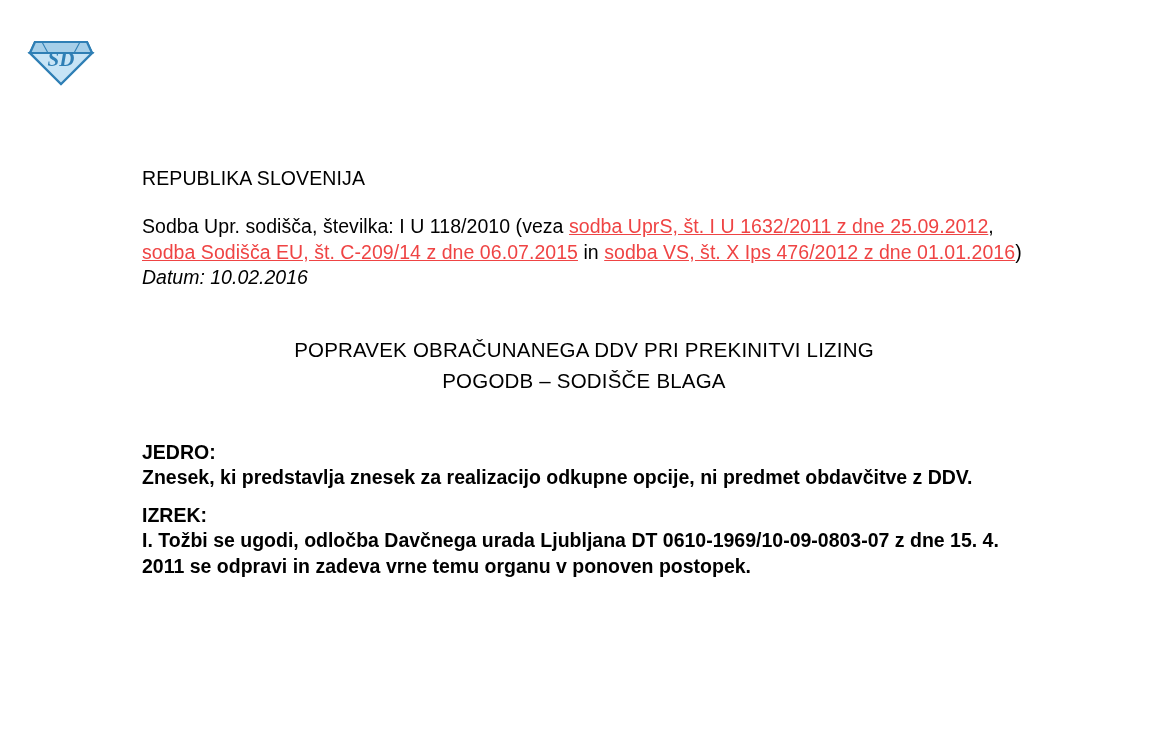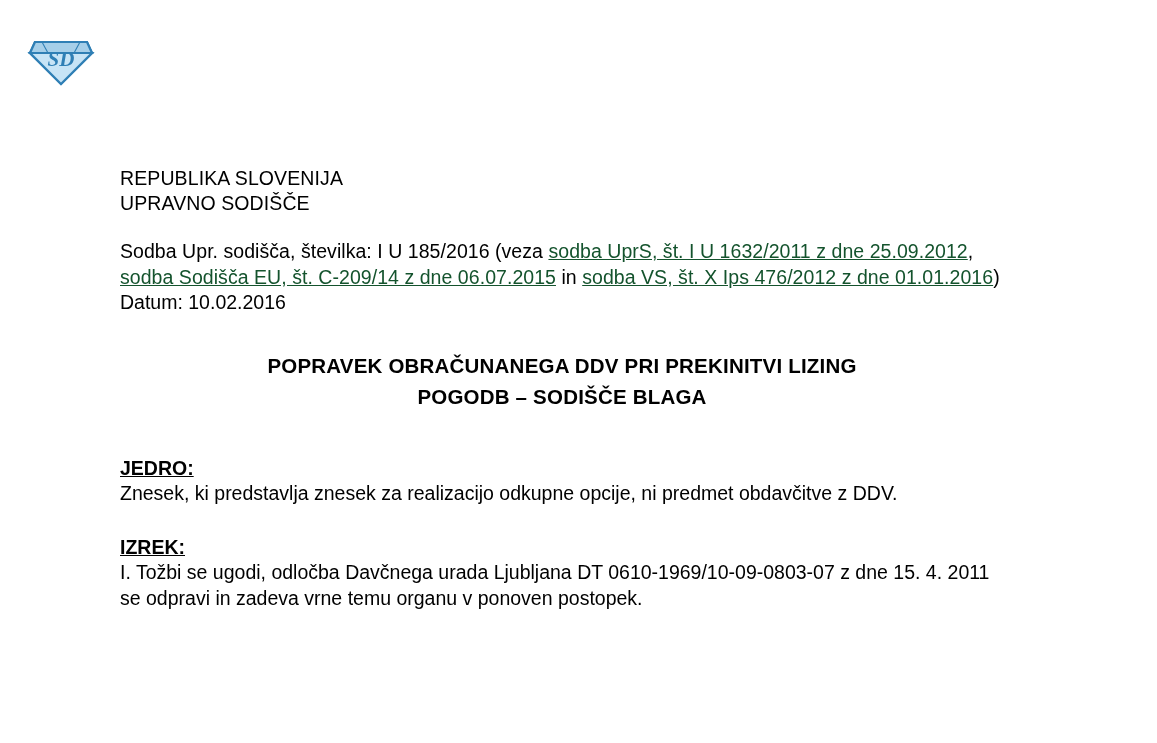--- a/index.html
+++ b/index.html
@@ -23,63 +23,63 @@
   }
   .logo {
     position: absolute;
     left: 22px;
     top: 26px;
     width: 78px;
     height: 62px;
   }
   .doc {
     position: absolute;
-    left: 120px;
+    left: 142px;
     top: 166px;
     width: 884px;
   }
   .header-block {
     font-size: 19.5px;
     line-height: 25px;
     letter-spacing: 0.1px;
   }
   .spacer-1 { height: 23px; }
   .ref-block {
     font-size: 19.5px;
     line-height: 25.5px;
     letter-spacing: 0.05px;
   }
   .ref-block a {
-    color: #14532d;
+    color: #ef4444;
     text-decoration: underline;
   }
   .datum {
     font-size: 19.5px;
     line-height: 25.5px;
+    font-style: italic;
   }
   .title {
-    margin-top: 34px;
+    margin-top: 43px;
     text-align: center;
     font-size: 20.5px;
-    font-weight: bold;
+    font-weight: normal;
     line-height: 31px;
     letter-spacing: 0.2px;
   }
   .section {
     margin-top: 44px;
     font-size: 19.5px;
     line-height: 25.5px;
   }
-  .section.tight { margin-top: 28px; }
+  .section.tight { margin-top: 12px; }
   .section-label {
     font-weight: bold;
-    text-decoration: underline;
   }
   .section-body {
-    font-weight: normal;
+    font-weight: bold;
   }
   .justified {
     text-align: justify;
     text-justify: inter-word;
   }
 </style>
 </head>
 <body>
 
 <div class="page">
@@ -96,27 +96,26 @@
         <path d="M58 16 L52 27"></path>
       </g>
       <text x="39" y="40" text-anchor="middle" font-family="Liberation Serif, serif" font-size="21" font-style="italic" font-weight="bold" fill="#2f7fb5">SD</text>
     </svg>
   </div>
 
   <div class="doc">
 
     <div class="header-block">
       <div>REPUBLIKA SLOVENIJA</div>
-      <div>UPRAVNO SODIŠČE</div>
     </div>
 
     <div class="spacer-1"></div>
 
     <div class="ref-block">
-      <span>Sodba Upr. sodišča, številka: I U 185/2016 (veza </span><a href="#">sodba UprS, št. I U 1632/2011 z dne 25.09.2012</a><span>, </span><a href="#">sodba Sodišča EU, št. C-209/14 z dne 06.07.2015</a><span> in </span><a href="#">sodba VS, št. X Ips 476/2012 z dne 01.01.2016</a><span>)</span>
+      <span>Sodba Upr. sodišča, številka: I U 118/2010 (veza </span><a href="#">sodba UprS, št. I U 1632/2011 z dne 25.09.2012</a><span>, </span><a href="#">sodba Sodišča EU, št. C-209/14 z dne 06.07.2015</a><span> in </span><a href="#">sodba VS, št. X Ips 476/2012 z dne 01.01.2016</a><span>)</span>
     </div>
 
     <div class="datum">Datum: 10.02.2016</div>
 
     <div class="title">
       <div>POPRAVEK OBRAČUNANEGA DDV PRI PREKINITVI LIZING</div>
       <div>POGODB – SODIŠČE BLAGA</div>
     </div>
 
     <div class="section">

